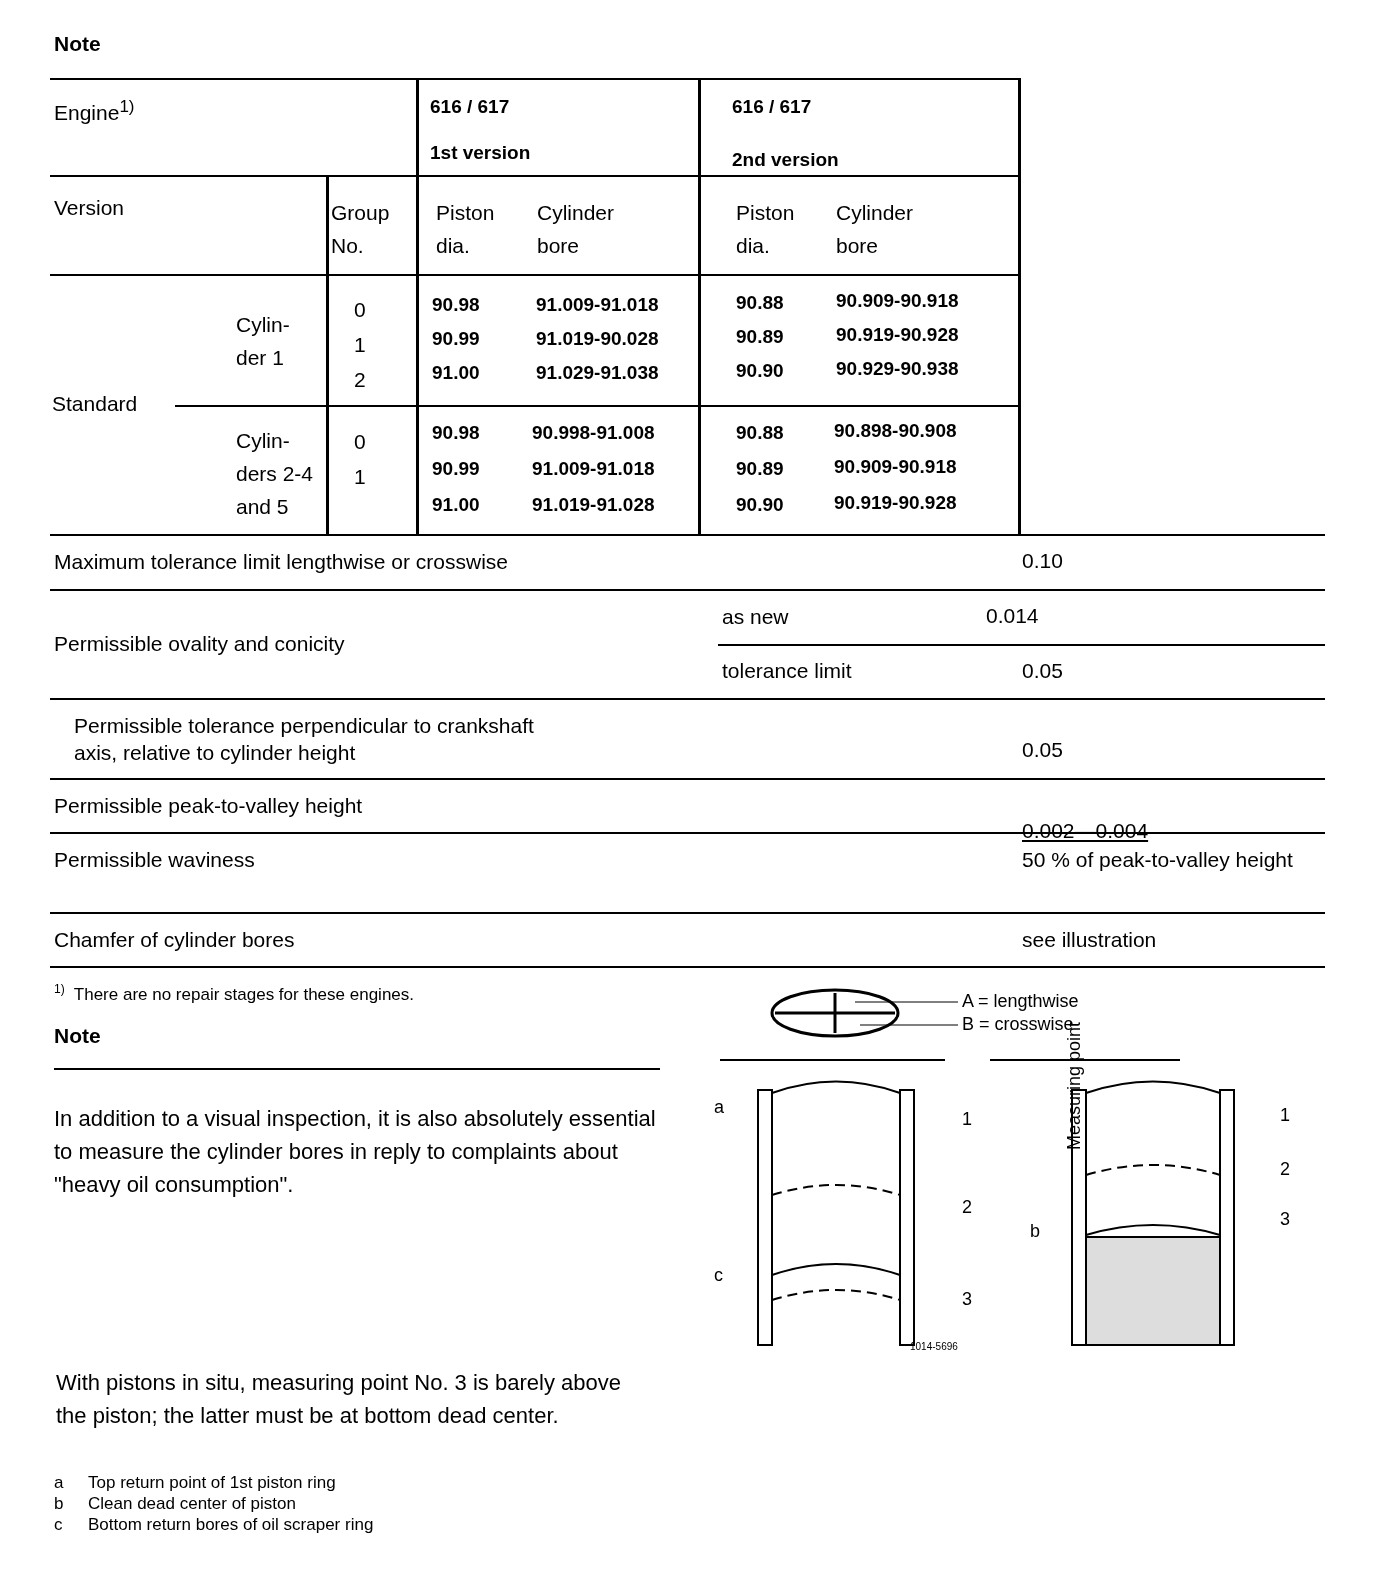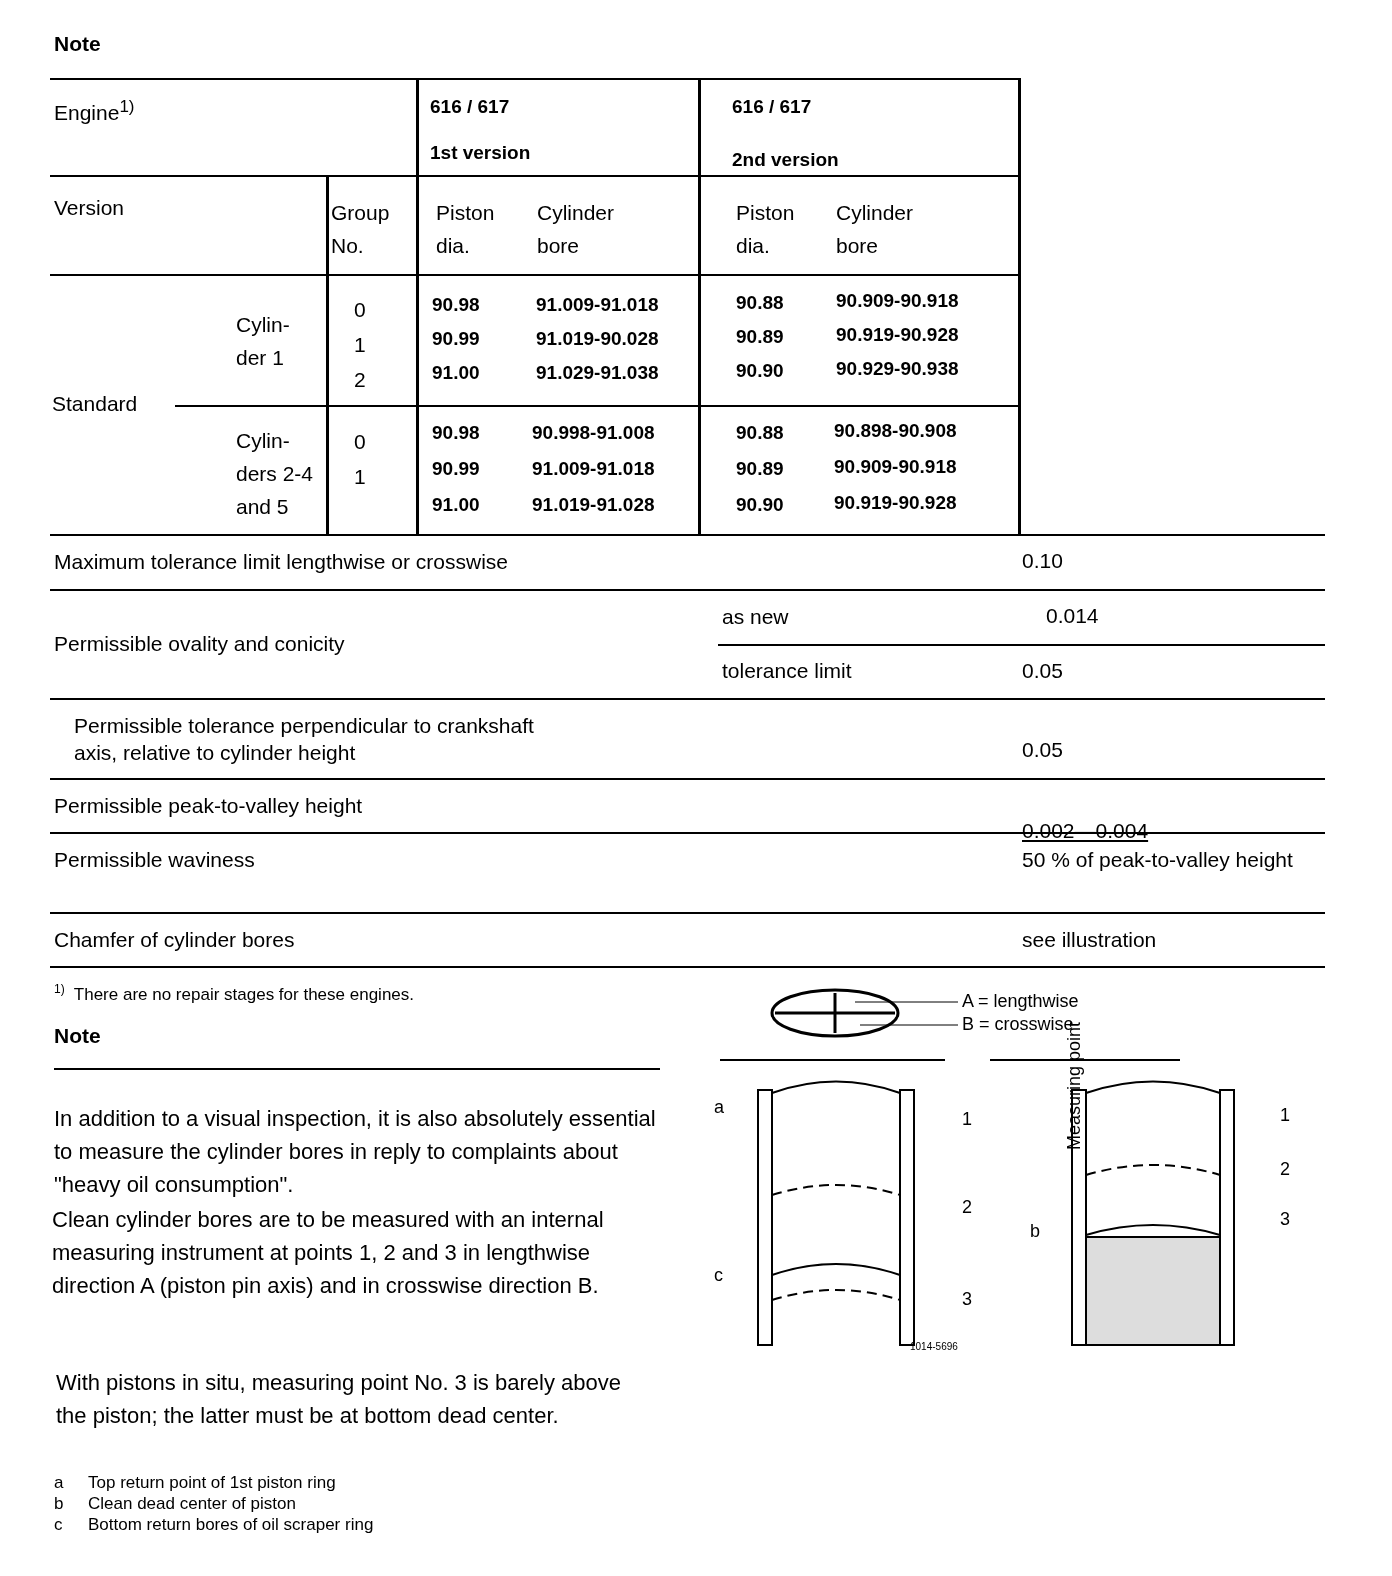--- a/index.html
+++ b/index.html
@@ -95,21 +95,21 @@
       <div>90.898-90.908</div>
       <div>90.909-90.918</div>
       <div>90.919-90.928</div>
     </div>
 
   <div class="abs t" style="left:54px;top:550px;">Maximum tolerance limit lengthwise or crosswise</div>
   <div class="abs t" style="left:1022px;top:549px;">0.10</div>
   <div class="line" style="left:50px;top:589px;width:1275px;"></div>
   <div class="abs t" style="left:54px;top:632px;">Permissible ovality and conicity</div>
   <div class="abs t" style="left:722px;top:605px;text-align:center;">as new</div>
-  <div class="abs t" style="left:1046px;top:604px;">0.014</div>
+  <div class="abs t" style="left:986px;top:604px;">0.014</div>
   <div class="line" style="left:718px;top:644px;width:607px;"></div>
   <div class="abs t" style="left:722px;top:659px;">tolerance limit</div>
   <div class="abs t" style="left:1022px;top:659px;">0.05</div>
   <div class="line" style="left:50px;top:698px;width:1275px;"></div>
   <div class="abs t" style="left:54px;top:712px;width:500px;line-height:27px;margin-left:20px;">Permissible tolerance perpendicular to crankshaft axis, relative to cylinder height</div>
   <div class="abs t" style="left:1022px;top:738px;">0.05</div>
   <div class="line" style="left:50px;top:778px;width:1275px;"></div>
   <div class="abs t" style="left:54px;top:794px;">Permissible peak-to-valley height</div>
   <div class="abs t" style="left:1022px;top:819px;text-decoration:underline;">0.002—0.004</div>
   <div class="line" style="left:50px;top:832px;width:1275px;"></div>
@@ -117,21 +117,20 @@
   <div class="abs t" style="left:1022px;top:847px;width:280px;line-height:26px;">50 % of peak-to-valley height</div>
   <div class="line" style="left:50px;top:912px;width:1275px;"></div>
   <div class="abs t" style="left:54px;top:928px;">Chamfer of cylinder bores</div>
   <div class="abs t" style="left:1022px;top:928px;">see illustration</div>
   <div class="line" style="left:50px;top:966px;width:1275px;"></div>
 
   <div class="abs small" style="left:54px;top:982px;"><sup style="font-size:12px;">1)</sup>&nbsp; <span>There are no repair stages for these engines.</span></div>
   <div class="abs h" style="left:54px;top:1024px;">Note</div>
   <div class="line" style="left:54px;top:1068px;width:606px;"></div>
   <div class="abs note" style="left:54px;top:1102px;width:620px;">In addition to a visual inspection, it is also absolutely essential to measure the cylinder bores in reply to complaints about "heavy oil consumption".</div>
-  <div class="abs note" style="left:52px;top:1203px;width:620px;">Clean cylinder bores are to be measured with an internal measuring instrument at points 1, 2 and 3 in lengthwise direction A (piston pin axis) and in crosswise direction B.</div>
   <div class="abs note" style="left:56px;top:1366px;width:600px;">With pistons in situ, measuring point No. 3 is barely above the piston; the latter must be at bottom dead center.</div>
   <div class="abs small" style="left:54px;top:1472px;line-height:21px;">
     <div><span style="display:inline-block;width:34px;">a</span><span>Top return point of 1st piston ring</span></div>
     <div><span style="display:inline-block;width:34px;">b</span><span>Clean dead center of piston</span></div>
     <div><span style="display:inline-block;width:34px;">c</span><span>Bottom return bores of oil scraper ring</span></div>
   </div>
 
   <svg class="abs" style="left:700px;top:975px;" width="620" height="400">
     <ellipse cx="135" cy="38" rx="63" ry="23" fill="none" stroke="#000" stroke-width="3"></ellipse>
     <line x1="75" y1="38" x2="195" y2="38" stroke="#000" stroke-width="3"></line>

